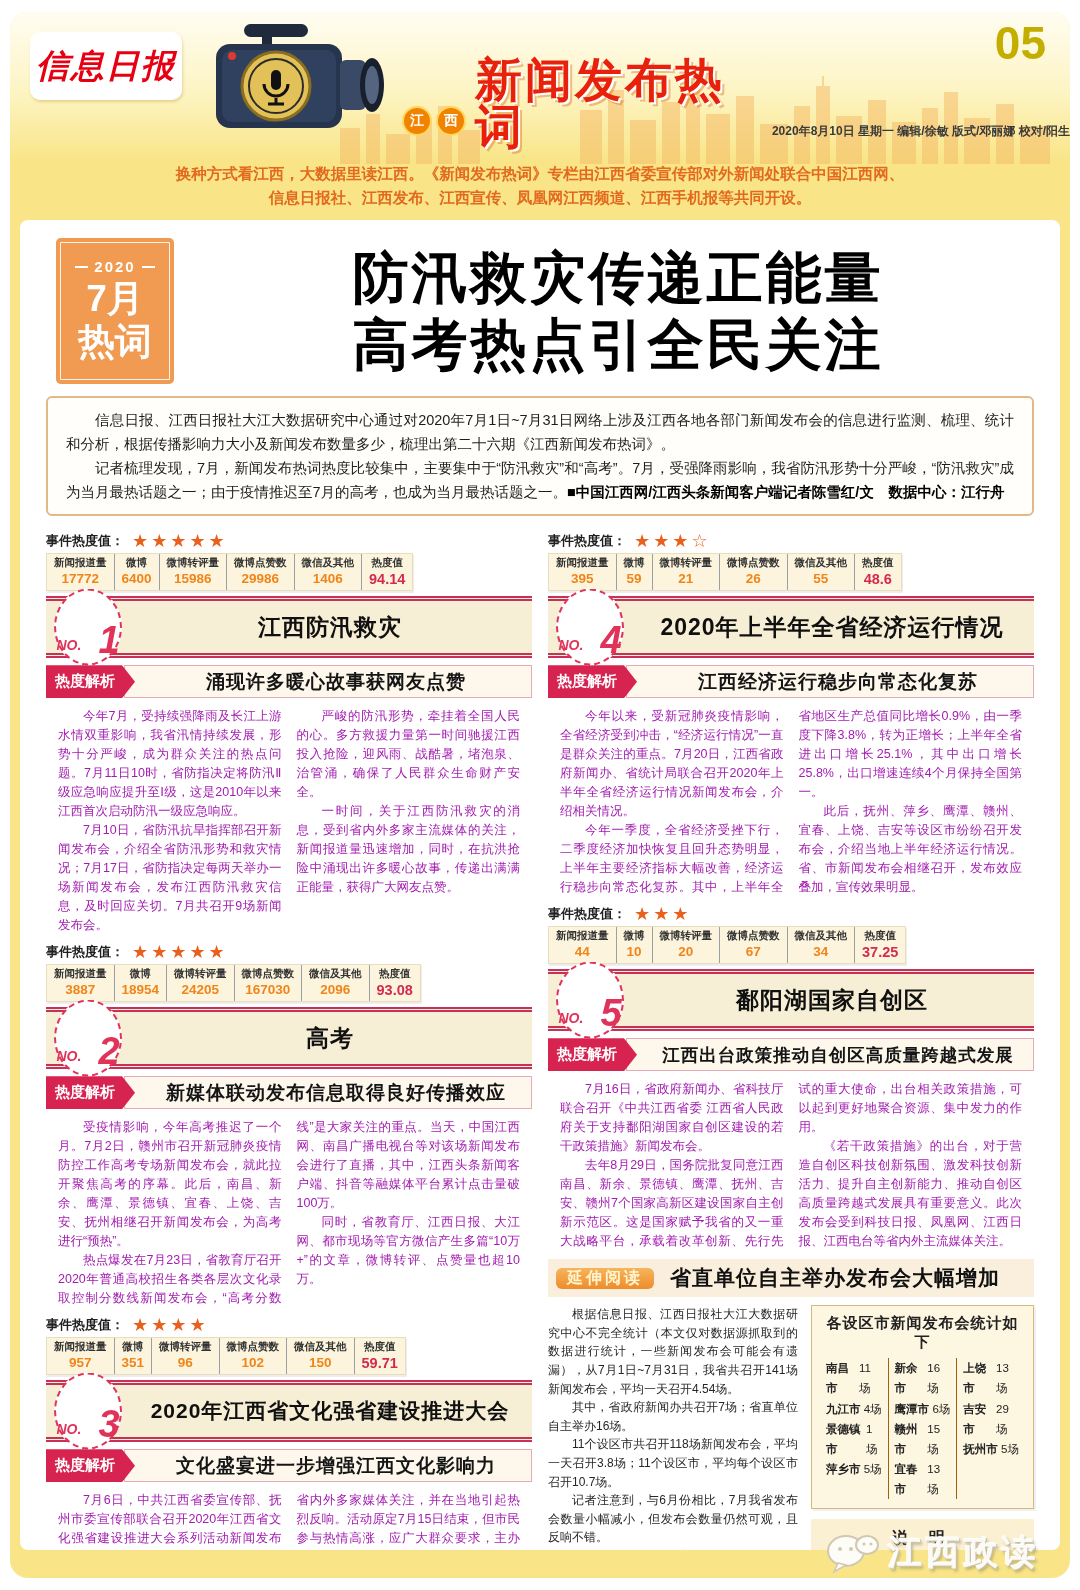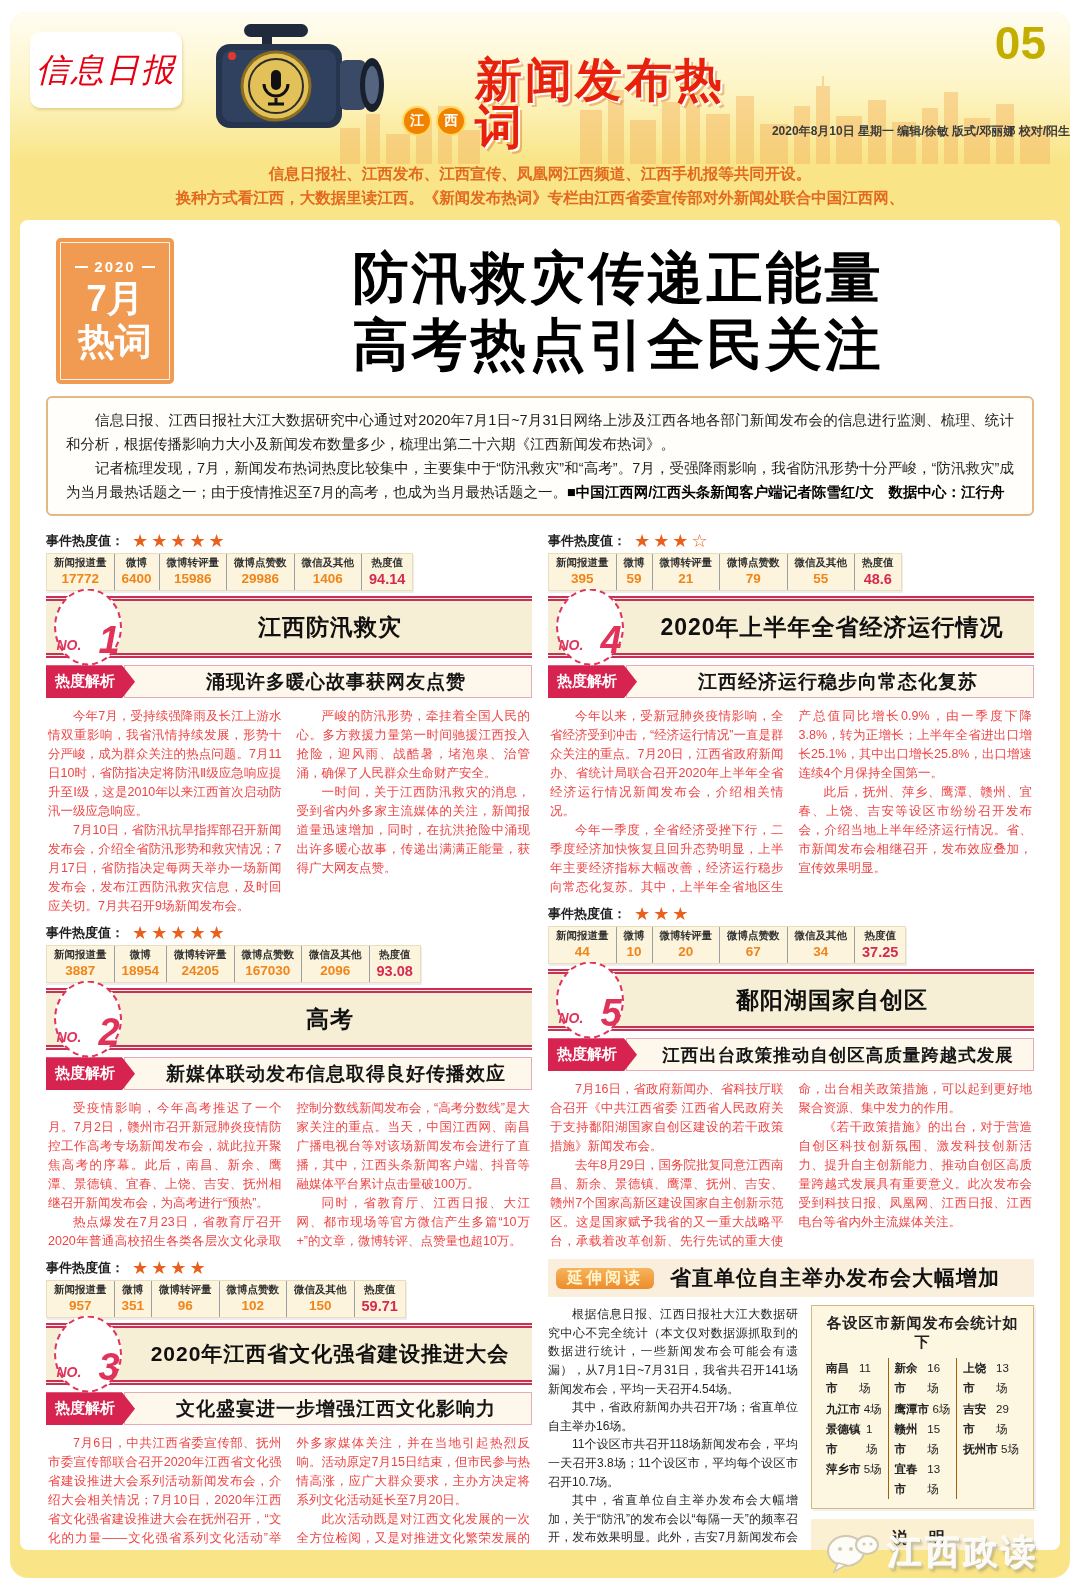--- a/index.html
+++ b/index.html
@@ -2,22 +2,22 @@
 <html><head>
 <meta charset="utf-8">
 <style>
   html,body{margin:0;padding:0;background:#fff;}
   .page{position:relative;width:1080px;height:1590px;background:#fff;font-family:"Liberation Sans","DejaVu Sans",sans-serif;overflow:hidden;}
   .frame{position:absolute;left:10px;right:10px;top:12px;bottom:12px;background:#f9e588;border-radius:18px;display:flex;flex-direction:column;overflow:hidden;}
 
   
   .header{position:relative;height:148px;background:linear-gradient(180deg,#fffdf2 0%,#fdf4c2 55%,#f9e588 100%);flex:none;}
   .skyline{position:absolute;left:0;bottom:-4px;width:100%;height:92px;opacity:.55;}
-  .masthead{position:absolute;left:20px;top:20px;width:152px;height:76px;background:#fff;border-radius:10px;display:flex;align-items:center;justify-content:center;
-    font-family:"Liberation Serif","DejaVu Serif",serif;font-style:italic;font-weight:400;font-size:33px;color:#e60012;letter-spacing:2px;box-shadow:1px 2px 3px rgba(160,120,0,.25);}
+  .masthead{position:absolute;left:20px;top:20px;width:152px;height:68px;background:#fff;border-radius:10px;display:flex;align-items:center;justify-content:center;
+    font-family:"Liberation Serif","DejaVu Serif",serif;font-style:italic;font-weight:700;font-size:33px;color:#e60012;letter-spacing:2px;box-shadow:1px 2px 3px rgba(160,120,0,.25);}
   .camera{position:absolute;left:182px;top:4px;width:205px;height:140px;}
   .title-area{position:absolute;left:392px;top:44px;display:flex;align-items:flex-end;gap:9px;}
   .region-badges{display:flex;gap:4px;padding-bottom:14px;}
   .rbadge{width:26px;height:26px;border-radius:50%;background:#f08300;border:2px solid #ffd75e;color:#fff;font-weight:900;font-size:14px;display:flex;align-items:center;justify-content:center;}
   .big-title{font-size:47px;font-weight:900;color:#e8210d;letter-spacing:3px;line-height:1;
     text-shadow:2px 2px 0 #fff,4px 4px 0 rgba(205,85,0,.35);}
   .dateline{font-size:12px;font-weight:bold;color:#3a3a3a;padding:0 0 10px 4px;white-space:nowrap;}
   .page-num{position:absolute;right:24px;top:8px;font-size:46px;font-weight:900;color:#c3ae00;line-height:1;}
   .banner-text{flex:none;text-align:center;color:#e2691e;font-weight:bold;font-size:15.5px;line-height:1.55;padding:2px 46px 10px;}
 
@@ -59,21 +59,21 @@
   .no-prefix{font-size:14px;font-weight:900;font-style:italic;color:#e0335a;line-height:1.4;}
   .no-num{font-size:38px;font-weight:900;font-style:italic;color:#e0335a;line-height:.8;}
   .sec-title{flex:1;margin-left:82px;text-align:center;font-size:23px;font-weight:900;color:#101010;letter-spacing:1px;white-space:nowrap;}
 
   .analysis-row{display:flex;margin-top:7px;height:33px;}
   .analysis-label{flex:none;background:#d6234f;color:#fff;font-weight:bold;font-size:15px;display:flex;align-items:center;padding:0 20px 0 9px;
     clip-path:polygon(0 0,calc(100% - 13px) 0,100% 50%,calc(100% - 13px) 100%,0 100%);z-index:1;}
   .analysis-box{flex:1;margin-left:-11px;border:1px solid #e6a9b6;background:#fdf7ec;display:flex;align-items:center;justify-content:center;
     font-size:19px;font-weight:900;color:#151515;padding-left:16px;letter-spacing:1px;white-space:nowrap;}
 
-  .body-cols{column-count:2;column-gap:15px;margin:9px 2px 4px;font-size:12.5px;line-height:1.52;color:#ef4444;text-align:justify;}
+  .body-cols{column-count:2;column-gap:15px;margin:9px 12px 4px;font-size:12.5px;line-height:1.52;color:#a21caf;text-align:justify;}
   .body-cols p{text-indent:2em;margin:0;}
 
   
   .ext-banner{display:flex;align-items:center;gap:16px;margin:6px 0 8px;background:#faefdc;padding:5px 8px;}
   .ext-label{background:linear-gradient(180deg,#f6b45c,#ee8c2b);color:#fff6cf;font-weight:900;font-size:16px;padding:0 11px;border-radius:6px;letter-spacing:3px;flex:none;}
   .ext-title{font-size:21px;font-weight:900;color:#111;letter-spacing:1px;}
   .ext-cols{display:flex;gap:13px;}
   .ext-text{flex:1.12;min-width:0;font-size:12px;line-height:1.55;color:#262626;text-align:justify;}
   .ext-text p{text-indent:2em;margin:0;}
   .ext-side{flex:1;min-width:0;display:flex;flex-direction:column;gap:10px;}
@@ -157,22 +157,22 @@
           <div class="rbadge">西</div>
         </div>
         <div class="big-title">新闻发布热词</div>
         <div class="dateline">2020年8月10日 星期一  编辑/徐敏 版式/邓丽娜 校对/阳生</div>
       </div>
 
       <div class="page-num">05</div>
     </div>
 
     <div class="banner-text">
+      <div>换种方式看江西，大数据里读江西。《新闻发布热词》专栏由江西省委宣传部对外新闻处联合中国江西网、</div>
       <div>信息日报社、江西发布、江西宣传、凤凰网江西频道、江西手机报等共同开设。</div>
-      <div>换种方式看江西，大数据里读江西。《新闻发布热词》专栏由江西省委宣传部对外新闻处联合中国江西网、</div>
     </div>
 
     <div class="panel">
 
       <div class="headline-wrap">
         <div class="hw-badge">
           <div class="hb-year">2020</div>
           <div class="hb-month">7月</div>
           <div class="hb-word">热词</div>
         </div>
@@ -356,21 +356,21 @@
               <div class="stat-cell">
                   <div class="stat-h">微博</div>
                   <div class="stat-v">59</div>
                 </div>
               <div class="stat-cell">
                   <div class="stat-h">微博转评量</div>
                   <div class="stat-v">21</div>
                 </div>
               <div class="stat-cell">
                   <div class="stat-h">微博点赞数</div>
-                  <div class="stat-v">79</div>
+                  <div class="stat-v">26</div>
                 </div>
               <div class="stat-cell">
                   <div class="stat-h">微信及其他</div>
                   <div class="stat-v">55</div>
                 </div>
               <div class="stat-cell hot">
                   <div class="stat-h">热度值</div>
                   <div class="stat-v">48.6</div>
                 </div>
             </div>
@@ -444,20 +444,21 @@
           <div class="sec">
             <div class="ext-banner">
               <div class="ext-label">延伸阅读</div>
               <div class="ext-title">省直单位自主举办发布会大幅增加</div>
             </div>
             <div class="ext-cols">
               <div class="ext-text">
                 <p>根据信息日报、江西日报社大江大数据研究中心不完全统计（本文仅对数据源抓取到的数据进行统计，一些新闻发布会可能会有遗漏），从7月1日~7月31日，我省共召开141场新闻发布会，平均一天召开4.54场。</p>
                 <p>其中，省政府新闻办共召开7场；省直单位自主举办16场。</p>
                 <p>11个设区市共召开118场新闻发布会，平均一天召开3.8场；11个设区市，平均每个设区市召开10.7场。</p>
+                <p>记者注意到，与6月份相比，7月我省发布会数量小幅减小，但发布会数量仍然可观，且反响不错。</p>
                 <p>其中，省直单位自主举办发布会大幅增加，关于“防汛”的发布会以“每隔一天”的频率召开，发布效果明显。此外，吉安7月新闻发布会多达29场，成为当月召开新闻发布会最多的设区市，南昌、新余、赣州、宜春、上饶等设区市发布会数量均超过10场。</p>
               </div>
               <div class="ext-side">
                 <div class="city-box">
                   <div class="city-title">各设区市新闻发布会统计如下</div>
                   <div class="city-grid">
                     <div class="city-colm">
                       <div class="city-row">
                           <span class="city-name">南昌市</span>
                           <span>11场</span>

